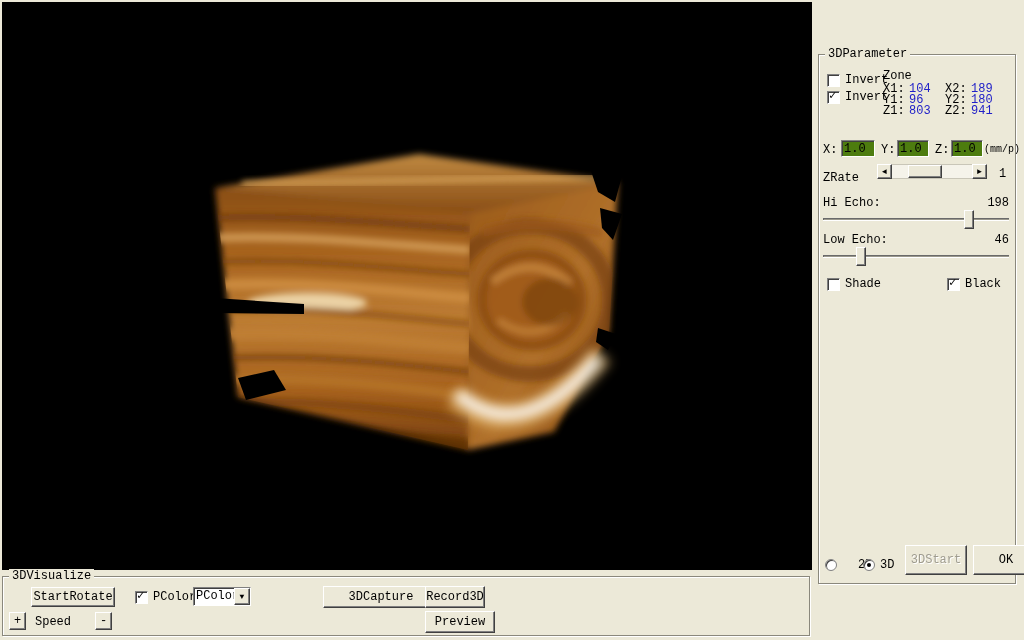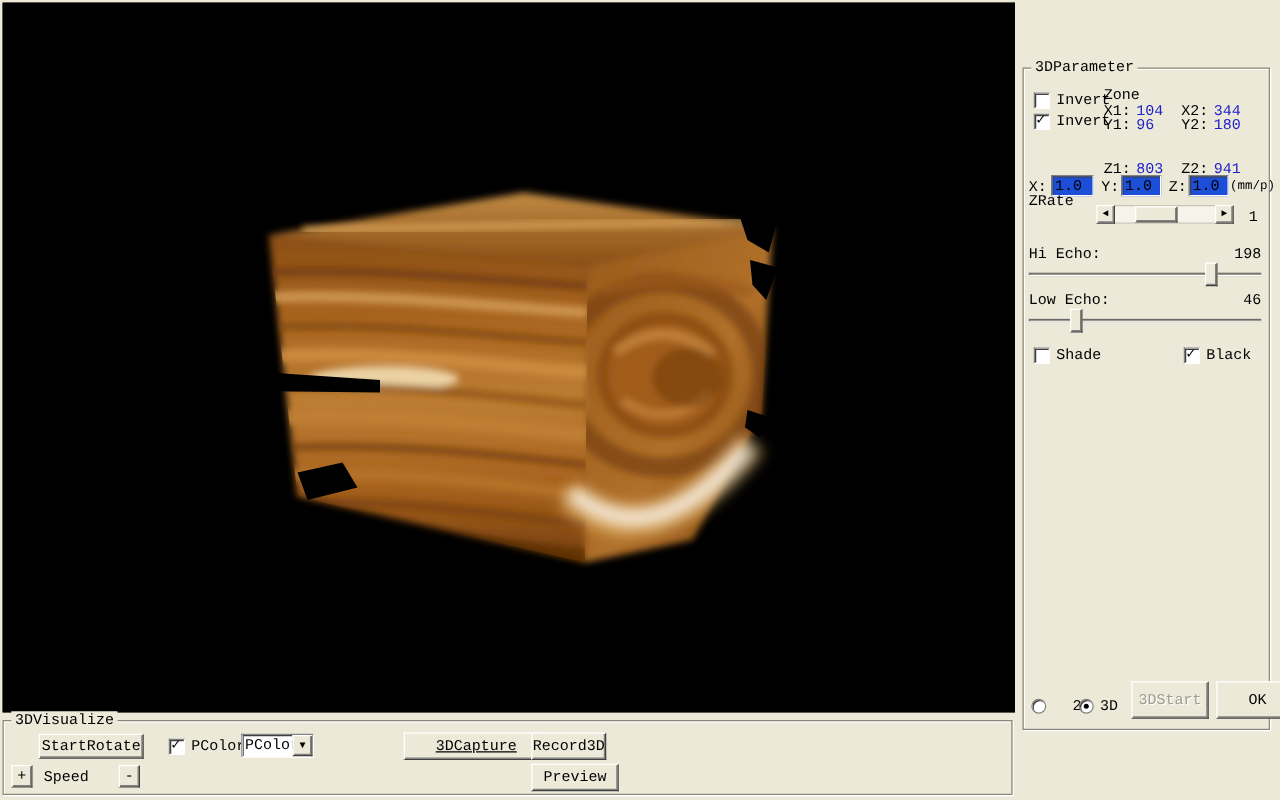--- a/index.html
+++ b/index.html
@@ -5,21 +5,21 @@
   *{margin:0;padding:0;box-sizing:border-box;}
   html,body{width:1024px;height:640px;overflow:hidden;}
   body{background:#ece9d8;font-family:"Liberation Mono","DejaVu Sans Mono",monospace;font-size:12px;color:#000;position:relative;}
   .viewport{position:absolute;left:2px;top:2px;width:810px;height:568px;background:#000;}
   .groupbox{position:absolute;border:1px solid #8a887c;box-shadow:1px 1px 0 #ffffff, inset 1px 1px 0 #ffffff;}
   .group-title{position:absolute;top:-8px;left:6px;background:#ece9d8;padding:0 3px;line-height:14px;white-space:nowrap;}
   .btn{position:absolute;display:flex;align-items:center;justify-content:center;background:#ece9d8;
        border-top:1px solid #ffffff;border-left:1px solid #ffffff;border-right:1px solid #404040;border-bottom:1px solid #404040;
        box-shadow:inset -1px -1px 0 #808080;white-space:nowrap;cursor:default;text-align:center;}
   .btn.disabled{color:#9f9c8f;text-shadow:1px 1px 0 #ffffff;}
-  .field{position:absolute;height:17px;font:inherit;padding:0 2px;background:#1d4ed8;
+  .field{position:absolute;height:17px;font:inherit;padding:0 2px;background:#4d7c0f;
          border-top:1px solid #808080;border-left:1px solid #808080;border-bottom:1px solid #fff;border-right:1px solid #fff;
          box-shadow:inset 1px 1px 0 #404040;outline:none;}
   .ctl-row{position:absolute;white-space:nowrap;display:flex;align-items:center;}
   .cb-box{display:inline-block;width:13px;height:13px;background:#fff;position:relative;margin-right:5px;flex:0 0 auto;
           border-top:1px solid #808080;border-left:1px solid #808080;border-bottom:1px solid #fff;border-right:1px solid #fff;
           box-shadow:inset 1px 1px 0 #404040;}
   .cb-box .check{position:absolute;left:1px;top:-3px;font-size:12px;font-weight:bold;line-height:14px;}
   .radio-circle{display:inline-block;width:12px;height:12px;border-radius:50%;background:#fff;border:1px solid #808080;box-shadow:inset 1px 1px 0 #404040;position:relative;margin-right:5px;flex:0 0 auto;}
   .radio-circle.sel::after{content:"";position:absolute;left:3px;top:3px;width:4px;height:4px;border-radius:50%;background:#000;}
   .val{color:#2121c8;}
@@ -125,38 +125,38 @@
   </div>
   <div class="ctl-row" style="left:8px;top:35px;">
     <span class="cb-box">
         <span class="check">✓</span>
       </span>
     <span>Invert</span>
   </div>
 
   <span class="rlabel" style="left:64px;top:14px;">Zone</span>
   <div class="rlabel" style="left:64px;top:27px;">
-    <span style="display:inline-block;width:26px;">X1:</span><span class="val" style="display:inline-block;width:36px;">104</span><span style="display:inline-block;width:26px;">X2:</span><span class="val">344</span>
+    <span style="display:inline-block;width:26px;">X1:</span><span class="val" style="display:inline-block;width:36px;">104</span><span style="display:inline-block;width:26px;">X2:</span><span class="val">189</span>
   </div>
   <div class="rlabel" style="left:64px;top:38px;">
     <span style="display:inline-block;width:26px;">Y1:</span><span class="val" style="display:inline-block;width:36px;">96</span><span style="display:inline-block;width:26px;">Y2:</span><span class="val">180</span>
   </div>
   <div class="rlabel" style="left:64px;top:49px;">
-    <span style="display:inline-block;width:26px;">Z1:</span><span class="val" style="display:inline-block;width:36px;">803</span><span style="display:inline-block;width:26px;margin-top:24px;">Z2:</span><span class="val">941</span>
+    <span style="display:inline-block;width:26px;">Z1:</span><span class="val" style="display:inline-block;width:36px;">803</span><span style="display:inline-block;width:26px;">Z2:</span><span class="val">941</span>
   </div>
 
   <span class="rlabel" style="left:4px;top:88px;">X:</span>
   <input class="field" style="left: 22px; top: 85px; width: 34px;" value="1.0">
   <span class="rlabel" style="left:62px;top:88px;">Y:</span>
   <input class="field" style="left: 78px; top: 85px; width: 32px;" value="1.0">
   <span class="rlabel" style="left:116px;top:88px;">Z:</span>
   <input class="field" style="left: 132px; top: 85px; width: 32px;" value="1.0">
   <span class="rlabel unit" style="left:165px;top:89px;">(mm/p)</span>
 
-  <span class="rlabel" style="left:4px;top:99px;">ZRate</span>
+  <span class="rlabel" style="left:4px;top:116px;">ZRate</span>
   <div class="scrollbar" style="left:58px;top:109px;width:110px;">
     <div class="sb-btn">◄</div>
     <div class="sb-track">
         <div class="sb-thumb"></div>
       </div>
     <div class="sb-btn">►</div>
   </div>
   <span class="rlabel" style="left:180px;top:112px;">1</span>
 
   <span class="rlabel" style="left:4px;top:141px;">Hi Echo:</span>
@@ -206,20 +206,20 @@
         <span class="check">✓</span>
       </span>
     <span>PColor</span>
   </div>
 
   <div class="combo" style="left:190px;top:10px;width:58px;height:19px;">
     <span class="combo-text">PColor</span>
     <span class="combo-arrow">▼</span>
   </div>
 
-  <div class="btn" style="left:320px;top:9px;width:116px;height:22px;text-decoration:underline;">3DCapture</div>
+  <div class="btn" style="left:320px;top:9px;width:116px;height:22px;">3DCapture</div>
   <div class="btn" style="left:422px;top:9px;width:60px;height:22px;">Record3D</div>
   <div class="btn" style="left:422px;top:34px;width:70px;height:22px;">Preview</div>
 
   <div class="btn" style="left:6px;top:35px;width:17px;height:18px;">+</div>
   <span class="rlabel" style="left:32px;top:38px;">Speed</span>
   <div class="btn" style="left:92px;top:35px;width:17px;height:18px;">-</div>
 </div>
 
 </body></html>

